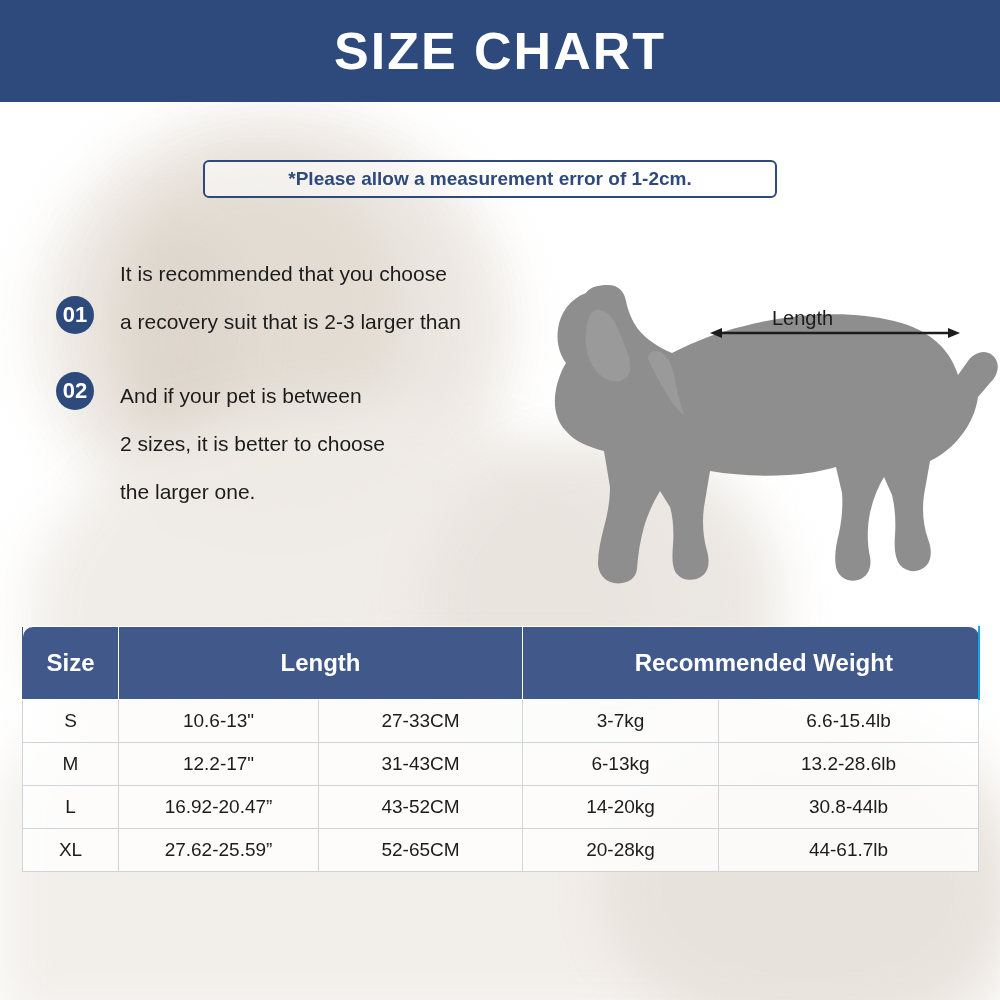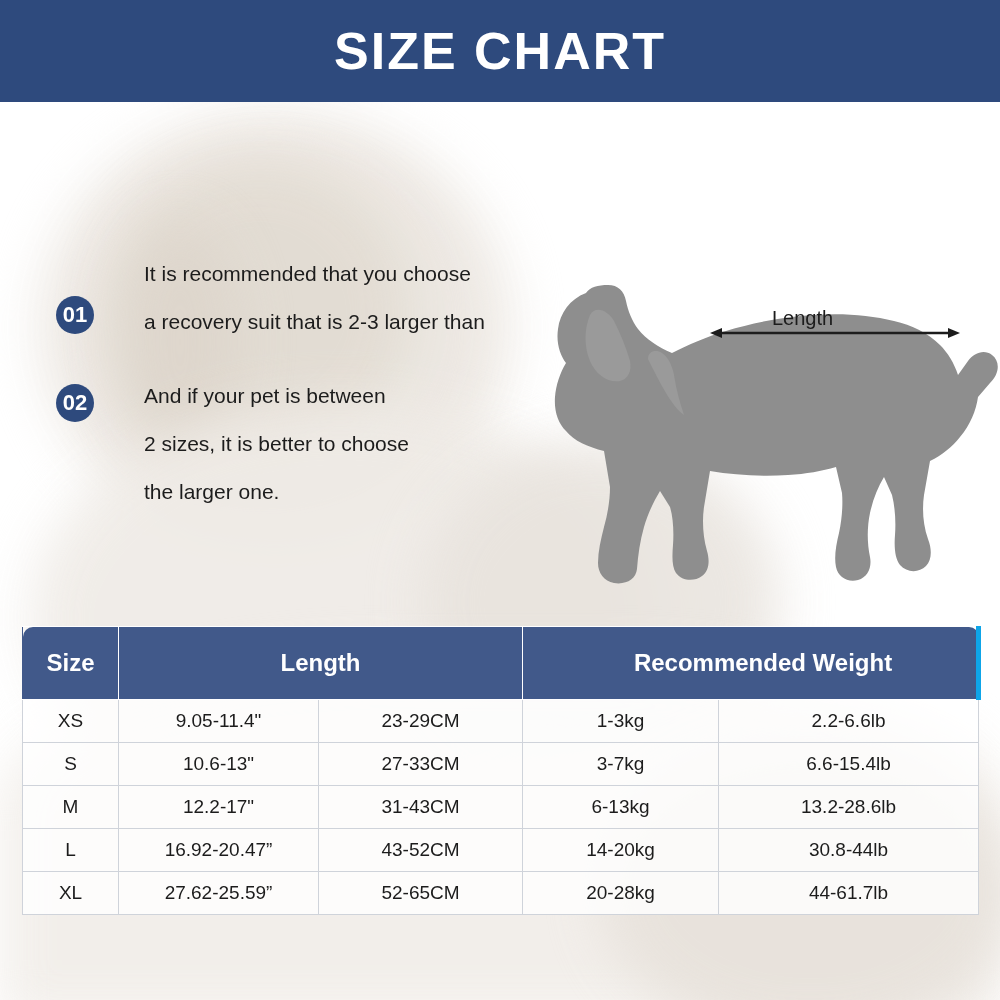--- a/index.html
+++ b/index.html
@@ -141,23 +141,23 @@
     border-radius: 50%;
     background: #2e4a7d;
     color: #ffffff;
     font-size: 22px;
     font-weight: bold;
     display: flex;
     align-items: center;
     justify-content: center;
   }
   .tip-1 .tip-badge { top: 46px; }
-  .tip-2 .tip-badge { top: 12px; }
+  .tip-2 .tip-badge { top: 0px; }
   .tip-lines {
-    margin-left: 88px;
+    margin-left: 64px;
     color: #1c1c1c;
     font-size: 21px;
     line-height: 48px;
   }
   .tip-1 .tip-lines { }
   .tip-line { white-space: nowrap; }
 
   
   .dog-area {
     position: absolute;
@@ -191,21 +191,21 @@
   table.size-table th {
     background: #41598a;
     color: #ffffff;
     font-size: 24px;
     font-weight: bold;
     height: 70px;
     border: 1px solid #ffffff;
     text-align: center;
   }
   table.size-table thead tr th:first-child { border-top-left-radius: 10px; border-left: 1px solid #41598a; margin-top: 48px;}
-  table.size-table thead tr th:last-child { border-top-right-radius: 10px; border-right: 5px solid #0ea5e9; padding-left: 28px;}
+  table.size-table thead tr th:last-child { border-top-right-radius: 10px; border-right: 2px solid #0ea5e9; padding-left: 28px;}
   table.size-table td {
     height: 40px;
     border: 1px solid #cfd3da;
     text-align: center;
     font-size: 19px;
     color: #1c1c1c;
     background: rgba(255,255,255,0.82);
   }
   td.size-cell { font-size: 20px; }
   .col-size { width: 96px; }
@@ -226,20 +226,23 @@
     <div class="bg-blob bg-b3"></div>
     <div class="bg-blob bg-b4"></div>
     <div class="bg-blob bg-b5"></div>
     <div class="bg-blob bg-b6"></div>
   </div>
 
   <div class="header-band">
     <div class="header-title">SIZE CHART</div>
   </div>
 
+  <div class="notice-pill">
+    <span class="notice-text">*Please allow a measurement error of 1-2cm.</span>
+  </div>
 
   <div class="tips">
 
     <div class="tip tip-1">
       <div class="tip-badge">01</div>
       <div class="tip-lines">
         <div class="tip-line">It is recommended that you choose</div>
         <div class="tip-line">a recovery suit that is 2-3 larger than</div>
       </div>
     </div>
@@ -347,27 +350,20 @@
       </colgroup>
       <thead>
         <tr>
           <th>Size</th>
           <th colspan="2">Length</th>
           <th colspan="2">Recommended Weight</th>
         </tr>
       </thead>
       <tbody>
         <tr>
-          <td class="size-cell">XS</td>
-          <td>9.05-11.4"</td>
-          <td>23-29CM</td>
-          <td>1-3kg</td>
-          <td>2.2-6.6lb</td>
-        </tr>
-        <tr>
           <td class="size-cell">S</td>
           <td>10.6-13"</td>
           <td>27-33CM</td>
           <td>3-7kg</td>
           <td>6.6-15.4lb</td>
         </tr>
         <tr>
           <td class="size-cell">M</td>
           <td>12.2-17"</td>
           <td>31-43CM</td>

